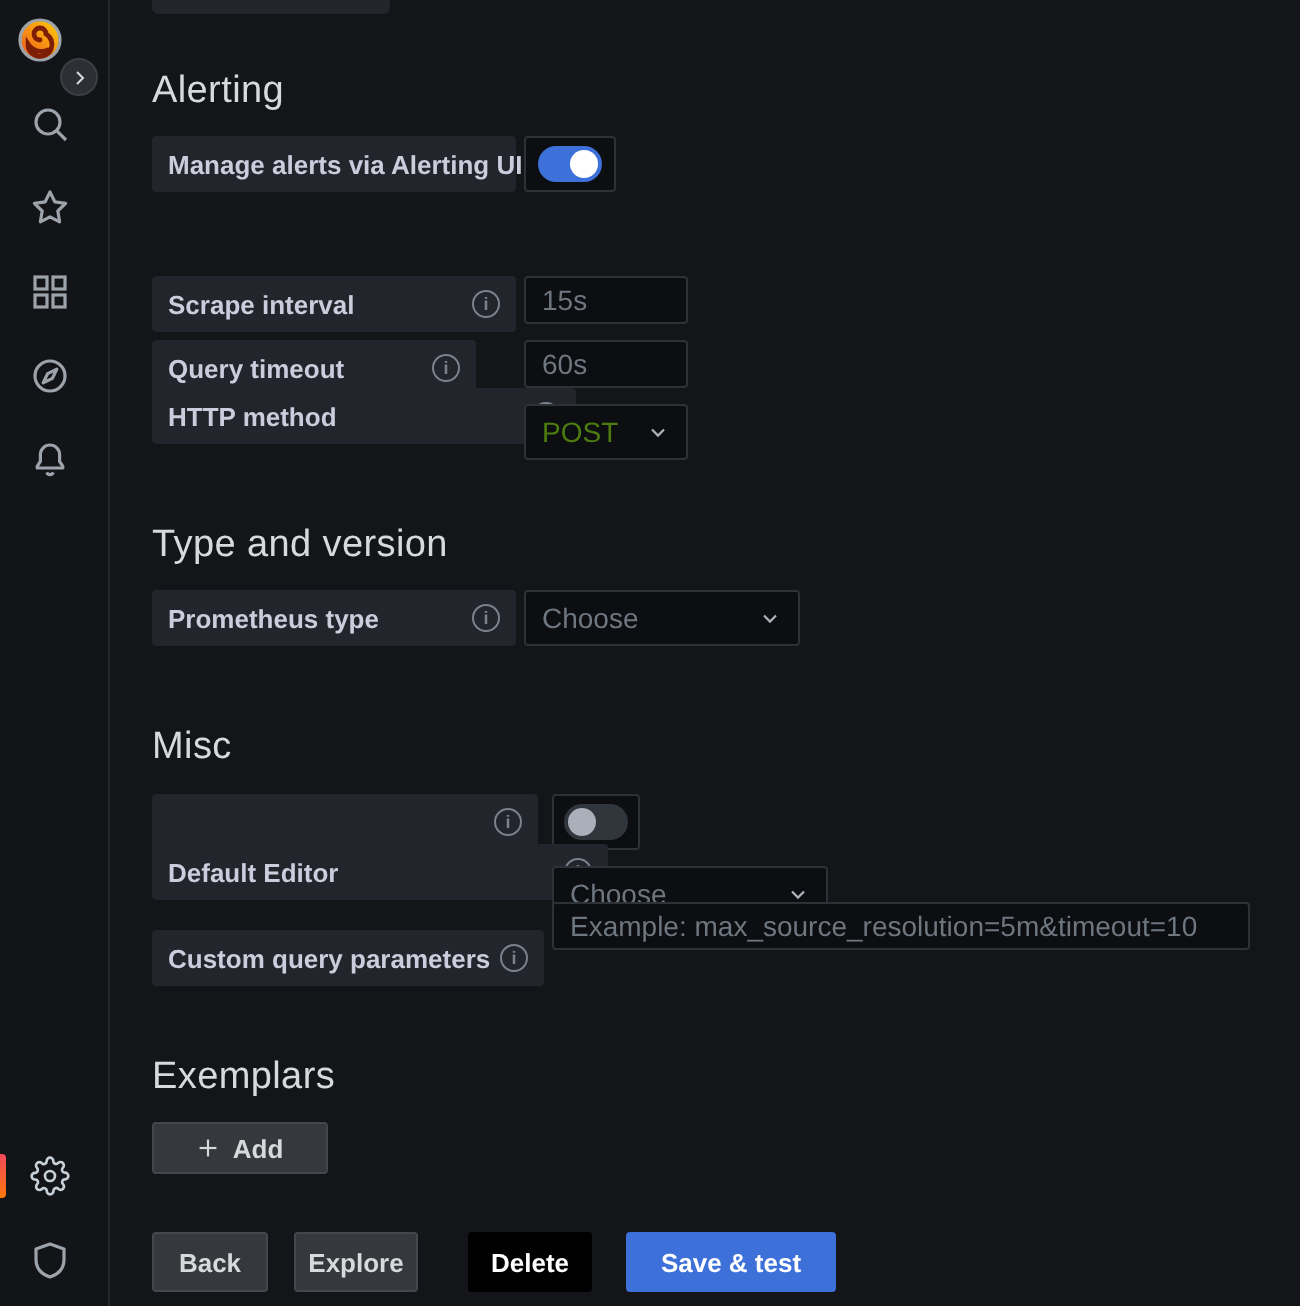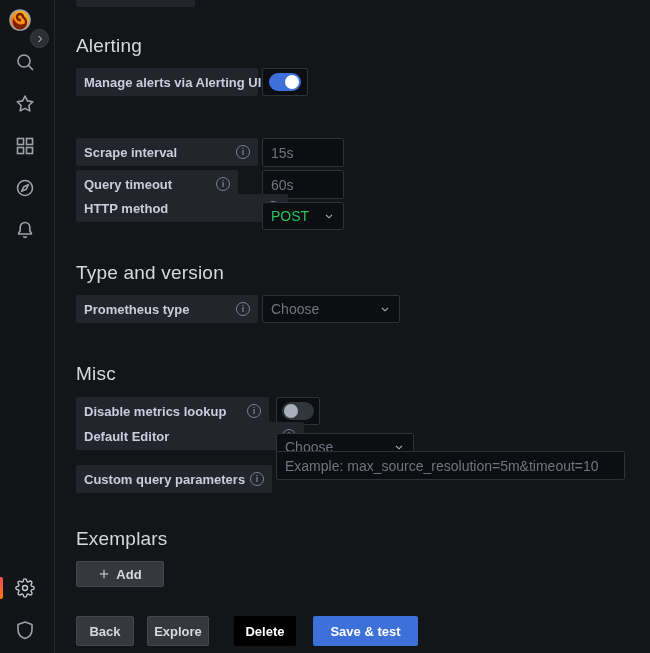--- a/index.html
+++ b/index.html
@@ -49,33 +49,33 @@
     font-size:13px; font-weight:600; color:#ccccdc; white-space:nowrap;
   }
   .info-icon {
     margin-left:auto; width:14px; height:14px; flex:0 0 14px;
     border:1.2px solid #7b828c; border-radius:50%;
     display:flex; align-items:center; justify-content:center;
     font-size:9px; font-weight:700; font-style:normal; color:#7b828c;
     cursor:pointer;
   }
   .text-input {
-    position:absolute; height:29px; background:#0d0e12;
+    position:absolute; height:24px; background:#0d0e12;
     border:1px solid #2c3235; border-radius:2px; color:#ccccdc;
     font-size:14px; padding:0 8px; font-family:"Liberation Sans",sans-serif;
     outline:none;
   }
   .text-input::placeholder { color:#6e7680; opacity:1; }
   .select-box {
     position:absolute; height:28px; background:#0d0e12;
     border:1px solid #2c3235; border-radius:2px;
     display:flex; align-items:center; justify-content:space-between;
     padding:0 8px; font-size:14px; cursor:pointer;
   }
-  .select-box .val { color:#22c55e; }
+  .select-box .val { color:#4d7c0f; }
   .select-box .ph  { color:#6e7680; }
   .select-box svg { stroke:#aeb4bc; fill:none; stroke-width:1.8; }
 
   .toggle-frame {
     position:absolute; height:28px; background:#0d0e12;
     border:1px solid #2c3235; border-radius:2px;
     display:flex; align-items:center; justify-content:center; cursor:pointer;
   }
   .switch { width:32px; height:18px; border-radius:9px; position:relative; }
   .switch.on  { background:#3d71d9; }
@@ -213,21 +213,20 @@
 <div class="select-box" style="left:262px;top:295px;width:138px">
   <span class="ph">Choose</span>
   <svg width="12" height="12" viewBox="0 0 20 20">
       <polyline points="5 8, 10 13, 15 8"></polyline>
     </svg>
 </div>
 
 <h2 class="h" style="left:76px;top:363px">Misc</h2>
 
 <div class="label-box" style="left:76px;top:397px;width:193px">
-  <span>Disable metrics lookup</span>
   <i class="info-icon">i</i>
 </div>
 <div class="toggle-frame" style="left:276px;top:397px;width:44px">
   <div class="switch off">
       <div class="knob"></div>
     </div>
 </div>
 
 <div class="label-box" style="left:76px;top:422px;width:228px">
   <span>Default Editor</span>

